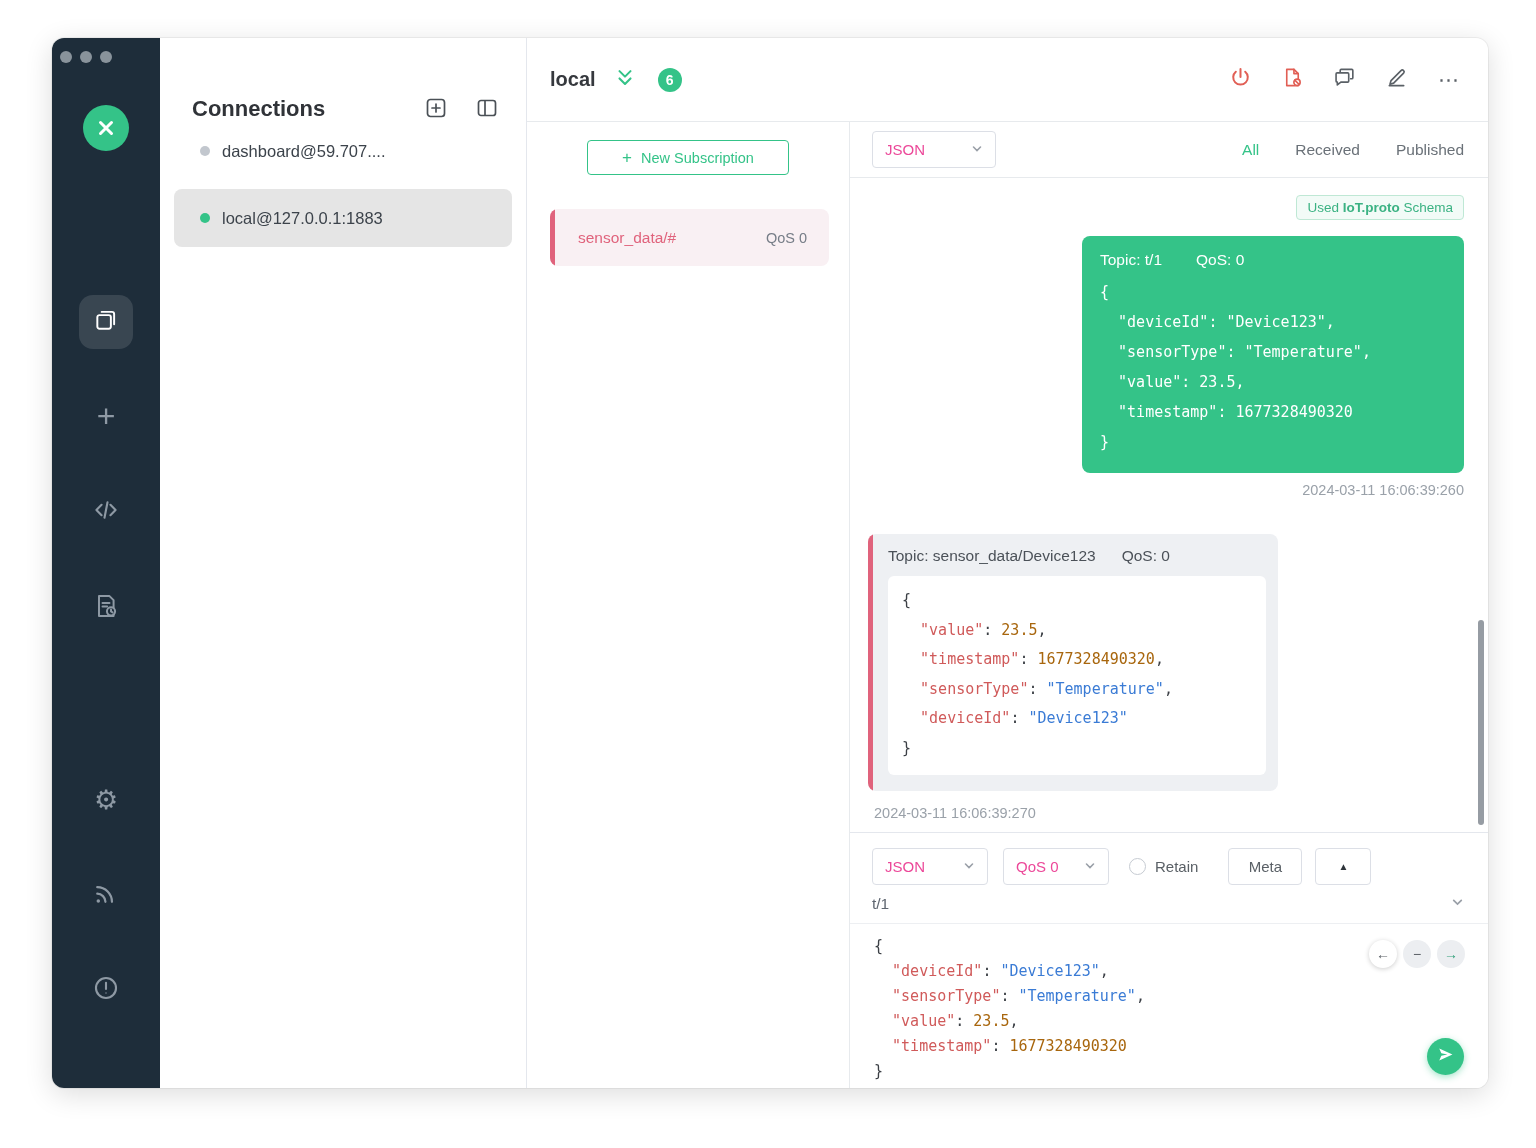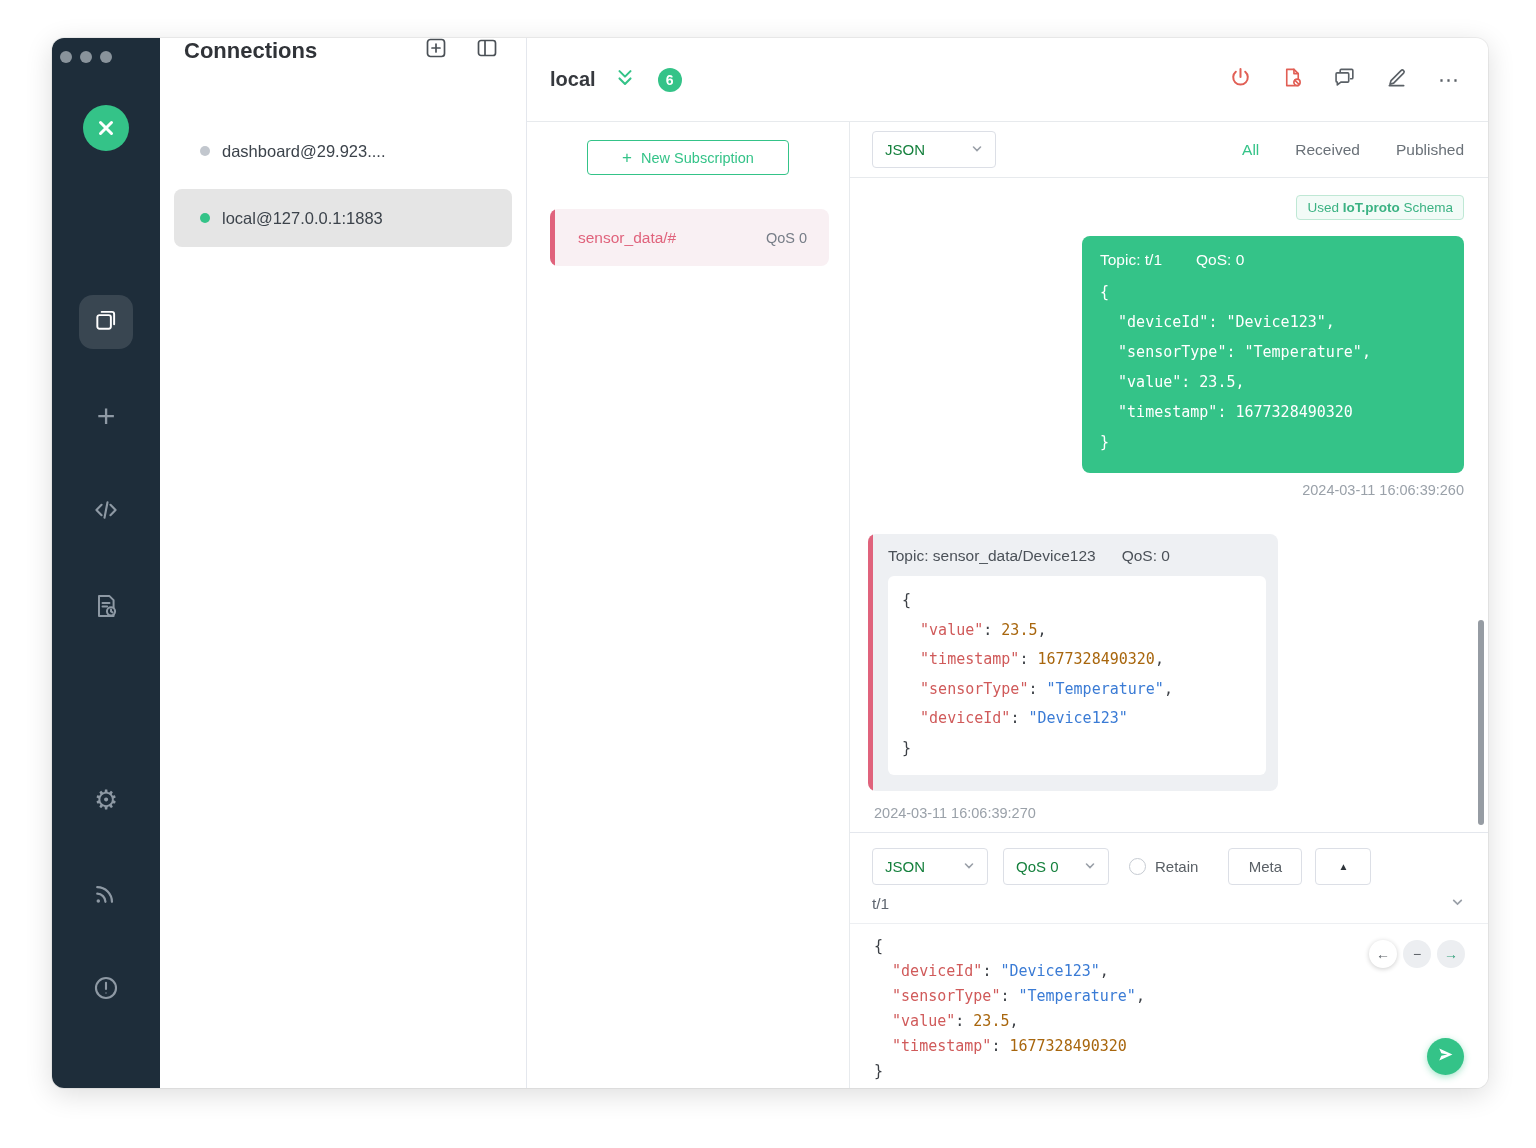--- a/index.html
+++ b/index.html
@@ -23,21 +23,21 @@
   .sb-plus { top:360px; width:36px; height:36px; font-size:32px; font-weight:300; color:#8e99a4; }
   .sb-code { top:460px; width:28px; height:28px; }
   .sb-log  { top:556px; width:28px; height:28px; }
   .sb-gear { top:746px; width:32px; height:32px; font-size:27px; color:#8e99a4; }
   .sb-rss  { top:843px; width:28px; height:28px; }
   .sb-info { top:938px; width:28px; height:28px; }
 
   
   .conn-panel { width:367px; flex:none; background:#fff; border-right:1px solid #e4e7ed;
                 display:flex; flex-direction:column; }
-  .conn-header { height:84px; flex:none; display:flex; align-items:flex-start; padding:0 27px 0 24px; }
+  .conn-header { height:84px; flex:none; display:flex; align-items:flex-end; padding:0 27px 0 32px; }
   .conn-title { font-size:22px; font-weight:700; color:#303338; flex:1; }
   .icon-btn { width:24px; height:24px; display:flex; align-items:center; justify-content:center; cursor:pointer; }
   .conn-header .icon-btn + .icon-btn { margin-left:27px; }
   .conn-list { padding:0 14px; }
   .conn-item { height:58px; border-radius:8px; display:flex; align-items:center;
                padding:0 16px 0 26px; margin-bottom:9px; cursor:pointer; }
   .conn-item.active { background:#e5e5e5; }
   .conn-dot { width:10px; height:10px; border-radius:50%; flex:none; }
   .conn-dot.offline { background:#c2c7ce; }
   .conn-dot.online  { background:#34c388; }
@@ -71,21 +71,21 @@
   .sub-item::before { content:""; position:absolute; left:0; top:0; bottom:0; width:5px; background:#e0637c; }
   .sub-topic { flex:1; color:#e0637c; font-size:15.5px; }
   .sub-qos { color:#767d87; font-size:14.5px; }
 
   
   .msg-col { flex:1; min-width:0; display:flex; flex-direction:column; position:relative; }
   .msg-toolbar { height:56px; flex:none; border-bottom:1px solid #e7eaed;
                  display:flex; align-items:center; padding:0 24px 0 22px; }
   .select { height:37px; border:1px solid #dcdfe6; border-radius:4px; background:#fff;
             display:flex; align-items:center; justify-content:space-between;
-            padding:0 12px; color:#15803d; font-size:15px; cursor:pointer; }
+            padding:0 12px; color:#ec4899; font-size:15px; cursor:pointer; }
   .sel-format { width:124px; }
   .filters { margin-left:auto; display:flex; gap:36px; font-size:15.5px; }
   .filter { color:#6a7178; cursor:pointer; }
   .filter.active { color:#34c388; }
 
   .msg-area { flex:1; min-height:0; overflow:hidden; display:flex; flex-direction:column; position:relative; }
   .schema-badge { align-self:flex-end; margin:17px 24px 0 0; border:1px solid #bfe8d5;
                   background:#f2fbf7; color:#3bb283; border-radius:4px; font-size:13.5px;
                   padding:4px 10px; }
   .schema-badge .b { font-weight:700; }
@@ -225,21 +225,21 @@
           <svg width="24" height="24" viewBox="0 0 24 24" fill="none" stroke="#4a5056" stroke-width="1.7" stroke-linejoin="round">
             <rect x="3.5" y="4.5" width="17" height="15" rx="2.5"></rect>
               <path d="M10 4.5v15"></path>
           </svg>
         </span>
       </div>
     </div>
     <div class="conn-list">
         <div class="conn-item">
           <span class="conn-dot offline"></span>
-          <span class="conn-label">dashboard@29.923....</span>
+          <span class="conn-label">dashboard@59.707....</span>
         </div>
         <div class="conn-item active">
           <span class="conn-dot online"></span>
           <span class="conn-label">local@127.0.0.1:1883</span>
         </div>
       </div>
   </div>
 
   <div class="main">
     <div class="main-header">

